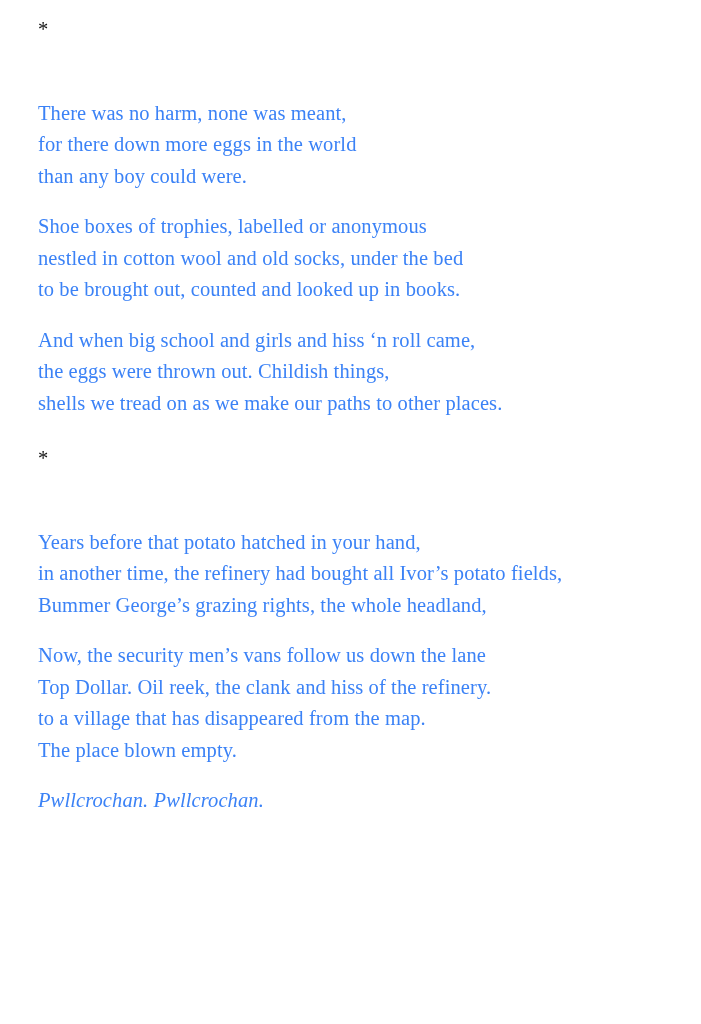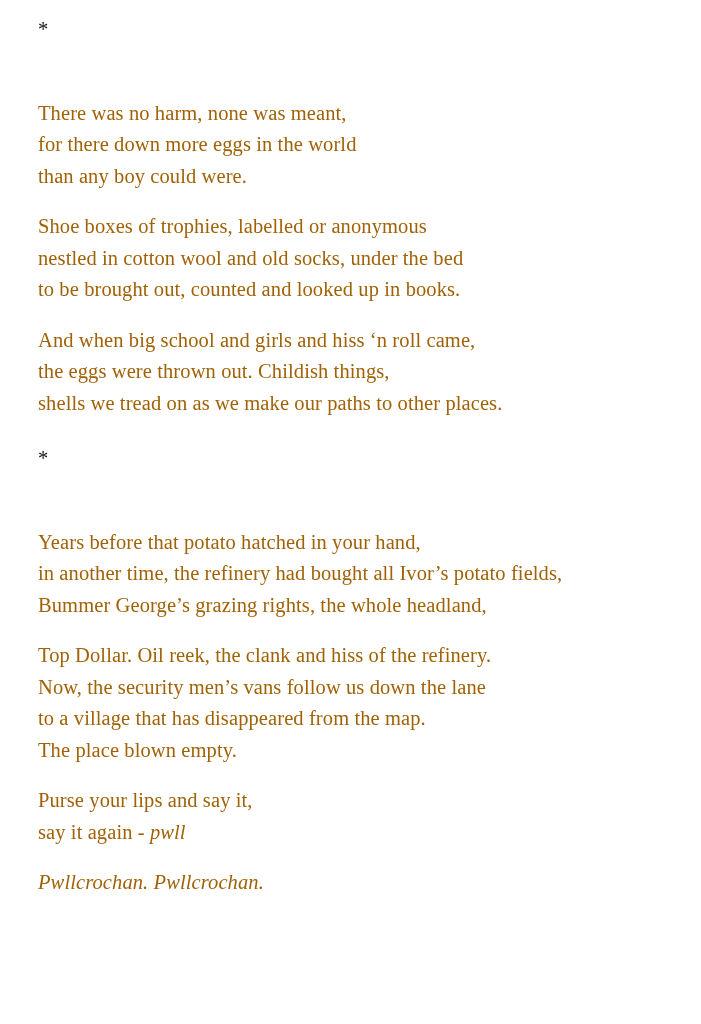--- a/index.html
+++ b/index.html
@@ -31,21 +31,21 @@
   }
   .stanza {
     margin: 0 0 19px 0;
     padding: 0;
   }
   .line {
     font-size: 20.5px;
     line-height: 31.5px;
     letter-spacing: 0.1px;
     white-space: pre-wrap;
-    color: #a16207;
+    color: #3b82f6;
   }
   .divider {
     font-size: 20.5px;
     line-height: 31.5px;
     color: #111111;
     letter-spacing: 0.1px;
   }
   
   .stanza.sep-top {
     margin-top: 0;
@@ -94,29 +94,25 @@
       <div class="divider">*</div>
     </div>
 
     <div class="stanza">
       <div class="line">Years before that potato hatched in your hand,</div>
       <div class="line">in another time, the refinery had bought all Ivor’s potato fields,</div>
       <div class="line">Bummer George’s grazing rights, the whole headland,</div>
     </div>
 
     <div class="stanza">
+      <div class="line">Now, the security men’s vans follow us down the lane</div>
       <div class="line">Top Dollar. Oil reek, the clank and hiss of the refinery.</div>
-      <div class="line">Now, the security men’s vans follow us down the lane</div>
       <div class="line">to a village that has disappeared from the map.</div>
       <div class="line">The place blown empty.</div>
     </div>
 
-    <div class="stanza">
-      <div class="line">Purse your lips and say it,</div>
-      <div class="line"><span>say it again - </span><span class="it">pwll</span></div>
-    </div>
 
     <div class="stanza">
       <div class="line italic">Pwllcrochan. Pwllcrochan.</div>
     </div>
 
   </div>
 </div>
 
 </body></html>

